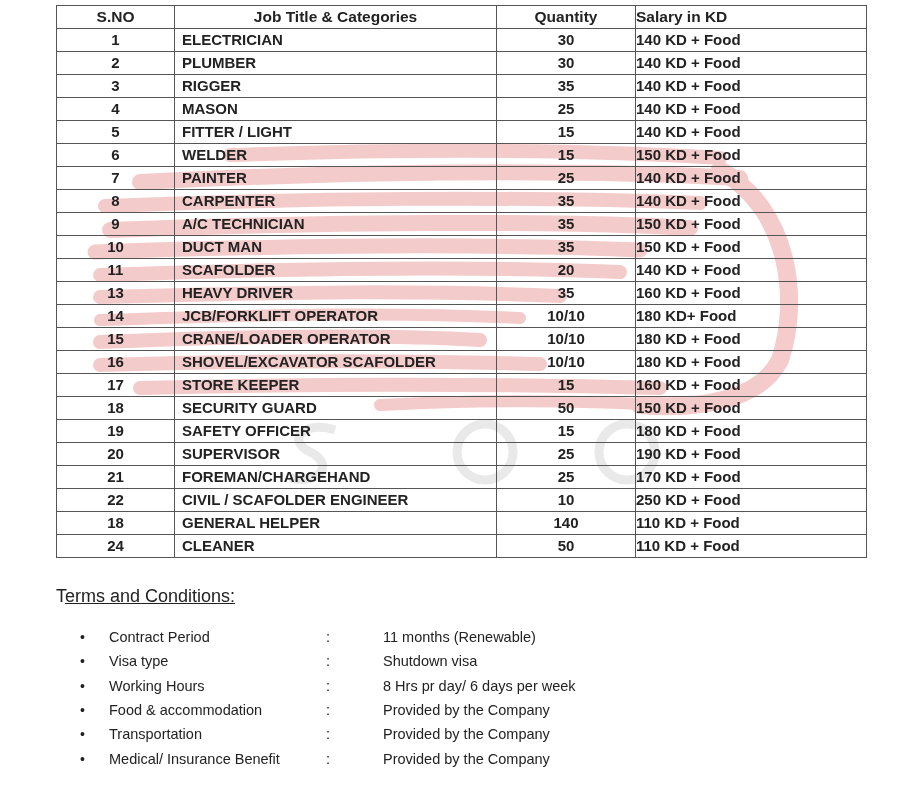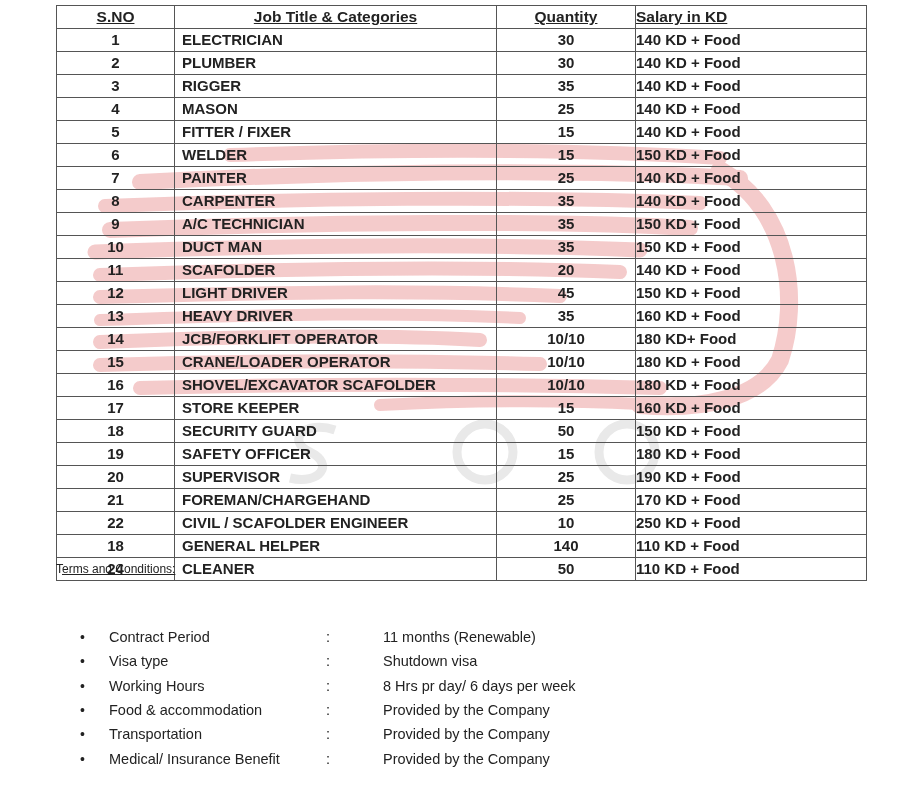--- a/index.html
+++ b/index.html
@@ -10,28 +10,28 @@
   .watermark { position: absolute; left: 0; top: 0; width: 904px; height: 807px; pointer-events: none; z-index: 0; }
   .sheet { position: absolute; left: 56px; top: 5px; width: 808px; z-index: 1; }
   table.jobs {
     border-collapse: collapse; width: 808px; table-layout: fixed;
     font-weight: bold; font-size: 15px; color: #222;
   }
   table.jobs th, table.jobs td {
     border: 1px solid #555; height: 22px; padding: 0; line-height: 22px;
     white-space: nowrap; overflow: hidden;
   }
-  table.jobs th { font-weight: bold; font-size: 15.5px; text-decoration: underline; }
+  table.jobs th { font-weight: bold; font-size: 15.5px; }
   .c-sno { width: 117px; text-align: center; }
   .c-title { width: 321px; text-align: left; padding-left: 7px !important; margin-left: 12px; }
   .c-qty { width: 138px; text-align: center; }
   .c-sal { width: 230px; text-align: left; }
   table.jobs td.c-title { padding-left: 7px; }
   .terms-heading {
-    position: absolute; left: 56px; top: 562px; font-size: 12px; color: #222; z-index: 1;
+    position: absolute; left: 56px; top: 586px; font-size: 18px; color: #222; z-index: 1;
   }
   .terms-heading .rest { text-decoration: underline; }
   .terms { position: absolute; left: 80px; top: 625px; z-index: 1; font-size: 14.5px; color: #222; }
   .term-row { display: flex; height: 24.3px; align-items: center; }
   .bullet { width: 29px; font-size: 14px; }
   .term-label { width: 217px; }
   .term-colon { width: 57px; }
   .term-value { width: 300px; }
 </style>
 </head>
@@ -90,21 +90,21 @@
           <td class="c-sal">140 KD + Food</td>
         </tr>
         <tr>
           <td class="c-sno">4</td>
           <td class="c-title">MASON</td>
           <td class="c-qty">25</td>
           <td class="c-sal">140 KD + Food</td>
         </tr>
         <tr>
           <td class="c-sno">5</td>
-          <td class="c-title">FITTER / FIXER</td>
+          <td class="c-title">FITTER / LIGHT</td>
           <td class="c-qty">15</td>
           <td class="c-sal">140 KD + Food</td>
         </tr>
         <tr>
           <td class="c-sno">6</td>
           <td class="c-title">WELDER</td>
           <td class="c-qty">15</td>
           <td class="c-sal">150 KD + Food</td>
         </tr>
         <tr>
@@ -129,26 +129,20 @@
           <td class="c-sno">10</td>
           <td class="c-title">DUCT MAN</td>
           <td class="c-qty">35</td>
           <td class="c-sal">150 KD + Food</td>
         </tr>
         <tr>
           <td class="c-sno">11</td>
           <td class="c-title">SCAFOLDER</td>
           <td class="c-qty">20</td>
           <td class="c-sal">140 KD + Food</td>
-        </tr>
-        <tr>
-          <td class="c-sno">12</td>
-          <td class="c-title">LIGHT DRIVER</td>
-          <td class="c-qty">45</td>
-          <td class="c-sal">150 KD + Food</td>
         </tr>
         <tr>
           <td class="c-sno">13</td>
           <td class="c-title">HEAVY DRIVER</td>
           <td class="c-qty">35</td>
           <td class="c-sal">160 KD + Food</td>
         </tr>
         <tr>
           <td class="c-sno">14</td>
           <td class="c-title">JCB/FORKLIFT OPERATOR</td>

